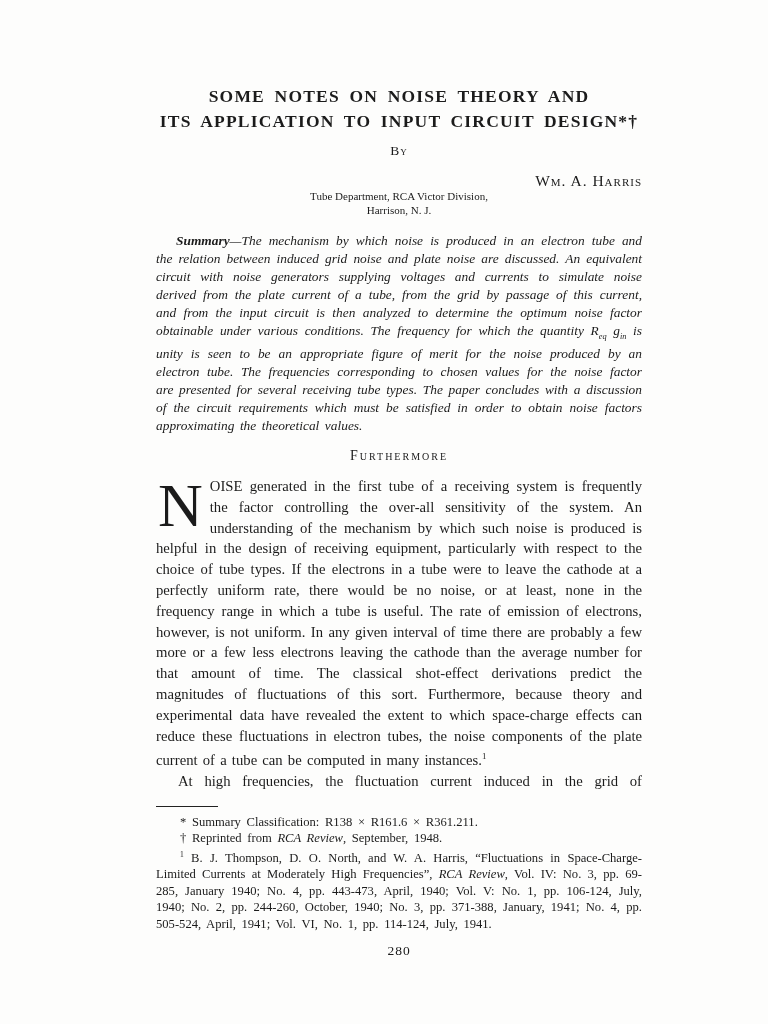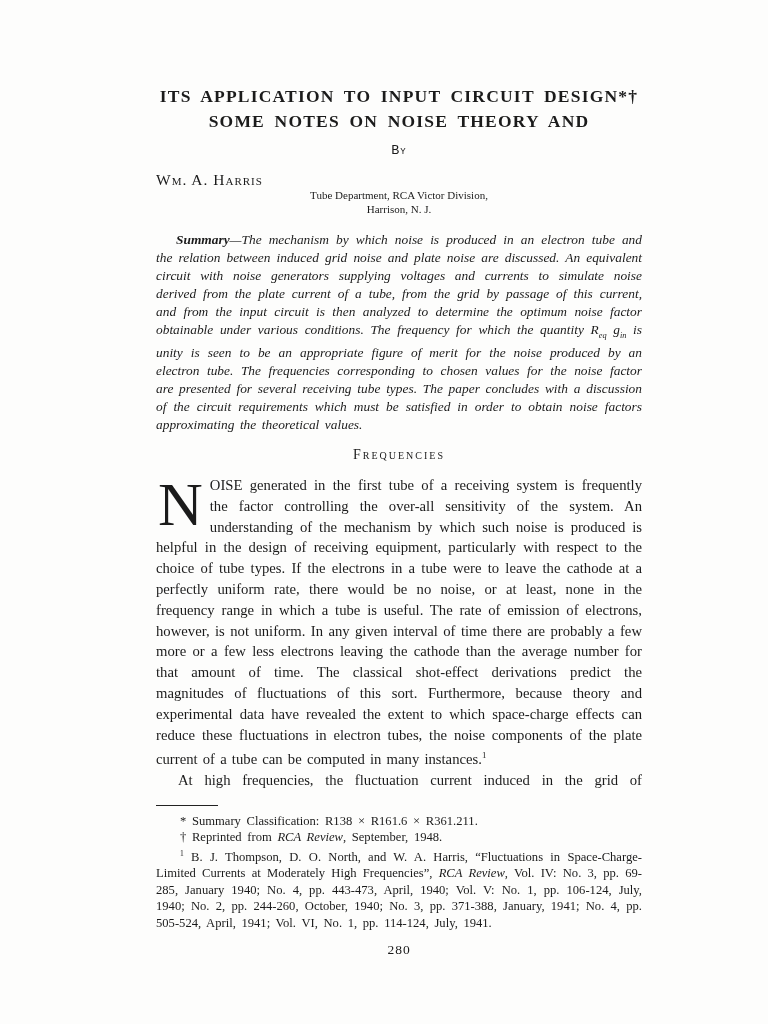--- a/index.html
+++ b/index.html
@@ -33,24 +33,23 @@
     letter-spacing: 1.2px;
     word-spacing: 4px;
     white-space: nowrap;
   }
   .byline {
     text-align: center;
     font-variant: small-caps;
     font-size: 13.5px;
     letter-spacing: 1px;
     margin-top: 9px;
-    font-family: Liberation Mono, monospace;
   }
   .author {
-    text-align: left;
+    text-align: right;
     font-variant: small-caps;
     font-size: 15.5px;
     letter-spacing: 1px;
     margin-top: 13px;
   }
   .affiliation {
     text-align: center;
     font-size: 11px;
     line-height: 13.5px;
   }
@@ -117,36 +116,36 @@
     margin-top: 11px;
   }
 </style>
 </head>
 <body>
 
 <div class="page">
   <div class="content">
 
     <div class="title">
+      <div>SOME NOTES ON NOISE THEORY AND</div>
       <div>ITS APPLICATION TO INPUT CIRCUIT DESIGN*†</div>
-      <div>SOME NOTES ON NOISE THEORY AND</div>
     </div>
 
     <div class="byline">By</div>
 
     <div class="author">Wm. A. Harris</div>
 
     <div class="affiliation">
       <div>Tube Department, RCA Victor Division,</div>
       <div>Harrison, N. J.</div>
     </div>
 
     <p class="summary"><span class="lbl">Summary</span><span>—The mechanism by which noise is produced in an electron tube and the relation between induced grid noise and plate noise are discussed. An equivalent circuit with noise generators supplying voltages and currents to simulate noise derived from the plate current of a tube, from the grid by passage of this current, and from the input circuit is then analyzed to determine the optimum noise factor obtainable under various conditions. The frequency for which the quantity </span><span>R</span><sub>eq</sub><span> g</span><sub>in</sub><span> is unity is seen to be an appropriate figure of merit for the noise produced by an electron tube. The frequencies corresponding to chosen values for the noise factor are presented for several receiving tube types. The paper concludes with a discussion of the circuit requirements which must be satisfied in order to obtain noise factors approximating the theoretical values.</span></p>
 
-    <div class="section-heading">Frequencies</div>
+    <div class="section-heading">Furthermore</div>
 
     <p class="para1"><span class="dropcap">N</span><span>OISE generated in the first tube of a receiving system is frequently the factor controlling the over-all sensitivity of the system.  An understanding of the mechanism by which such noise is produced is helpful in the design of receiving equipment, particularly with respect to the choice of tube types.  If the electrons in a tube were to leave the cathode at a perfectly uniform rate, there would be no noise, or at least, none in the frequency range in which a tube is useful.  The rate of emission of electrons, however, is not uniform.  In any given interval of time there are probably a few more or a few less electrons leaving the cathode than the average number for that amount of time.  The classical shot-effect derivations predict the magnitudes of fluctuations of this sort.  Furthermore, because theory and experimental data have revealed the extent to which space-charge effects can reduce these fluctuations in electron tubes, the noise components of the plate current of a tube can be computed in many instances.</span><sup>1</sup></p>
 
     <p class="para2">At high frequencies, the fluctuation current induced in the grid of</p>
 
     <hr class="fn-rule">
 
     <div class="footnotes">
       <p><span>*</span><span> Summary Classification: R138 × R161.6 × R361.211.</span></p>
       <p><span>†</span><span> Reprinted from </span><span class="jrnl">RCA Review</span><span>, September, 1948.</span></p>

